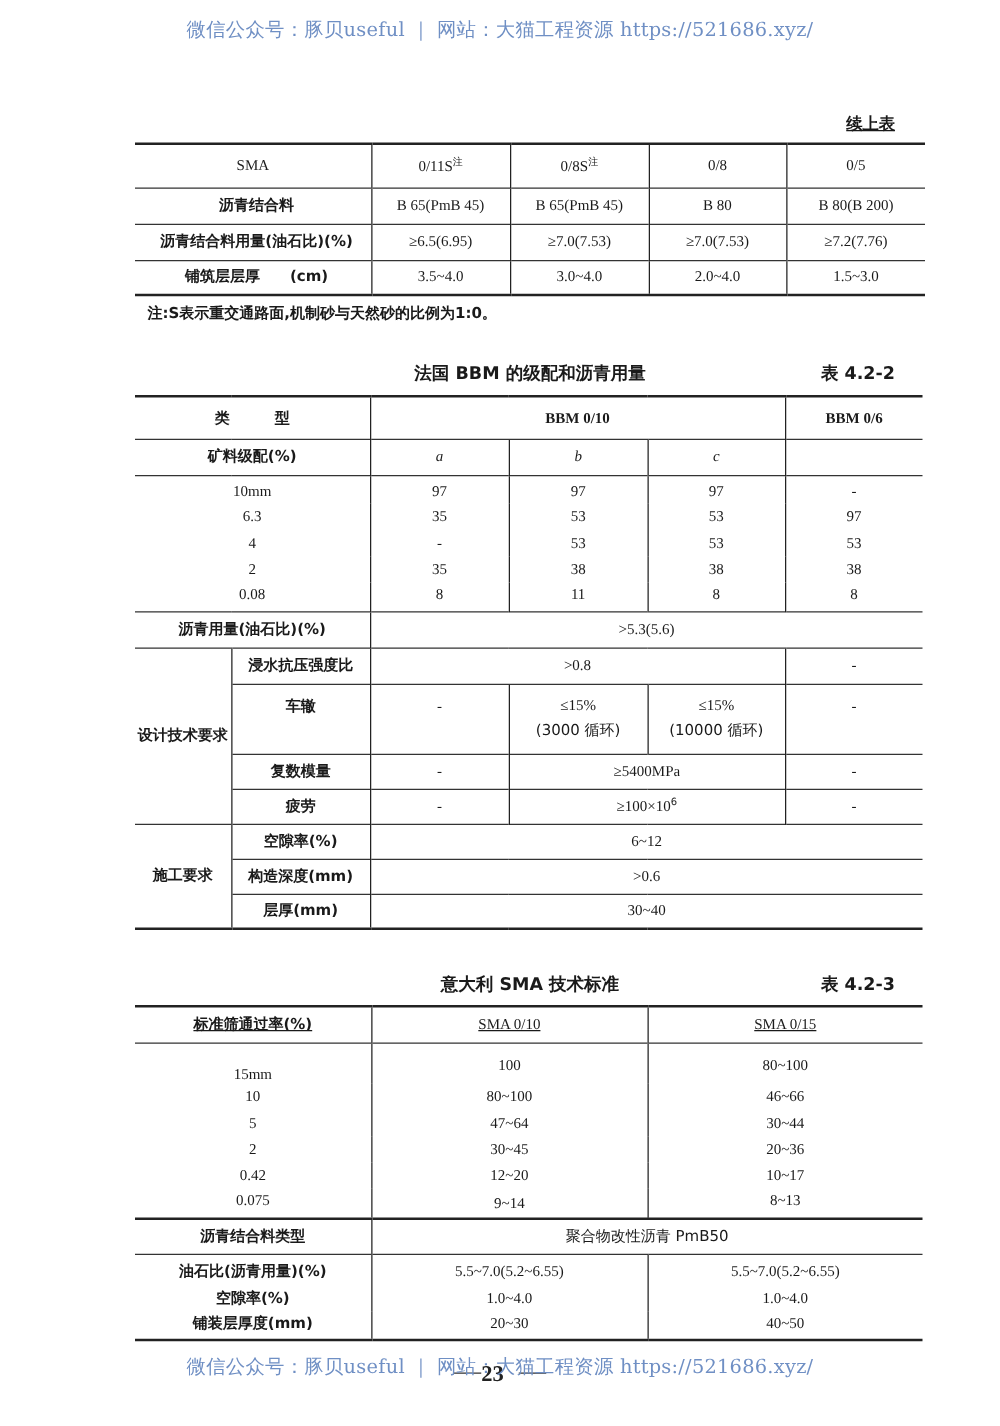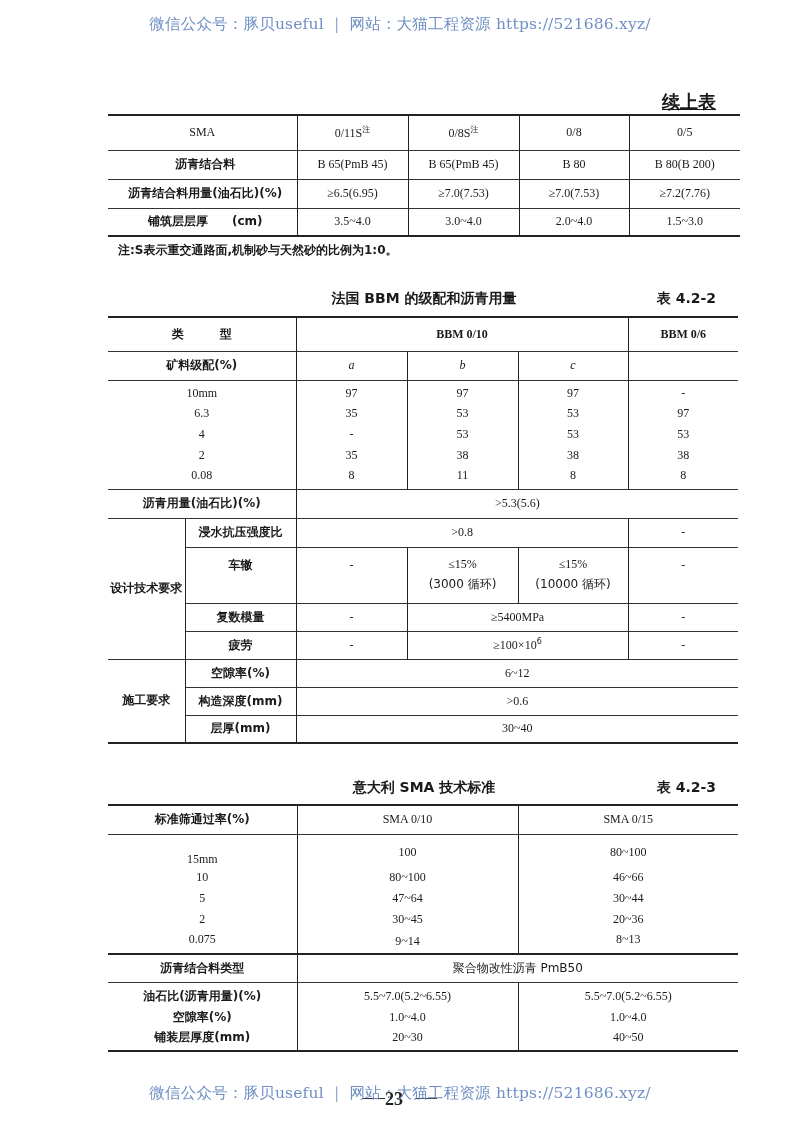--- a/index.html
+++ b/index.html
@@ -7,21 +7,21 @@
          font-family: "DejaVu Serif", "Liberation Serif", serif; color: #1a1a1a; }
   .watermark { position: absolute; left: 0; width: 800px; text-align: center;
                font-family: "DejaVu Serif", serif; font-size: 15.5px; color: #6f8fc4; letter-spacing: 0.2px; }
   .wm-top { top: 14px; }
   .wm-bottom { top: 1083px; z-index: 2; }
   .page-num { position: absolute; top: 1089px; left: 385px; width: 30px; 
               font-family: Liberation Serif, serif; font-weight: bold; font-size: 18px; color: #222; z-index: 1; }
   .page-num::before, .page-num::after { content: ""; position: absolute; top: 9px; width: 22px; height: 1px; background: #333; }
   .page-num::before { left: -22px; } .page-num::after { right: -22px; }
 
-  .label-right { position: absolute; font-size: 18px; font-weight: bold; font-family: "DejaVu Sans", sans-serif; text-decoration: underline; }
+  .label-right { position: absolute; font-size: 13px; font-weight: bold; font-family: "DejaVu Sans", sans-serif; text-decoration: underline; }
   .caption { position: absolute; left: 108px; width: 632px; text-align: center; font-size: 14px; font-weight: bold;
              font-family: "DejaVu Sans", sans-serif; }
   .table-no { position: absolute; right: 84px; font-size: 14px; font-family: "DejaVu Sans", sans-serif; font-weight: bold; }
 
   table { position: absolute; border-collapse: collapse; font-size: 12px; table-layout: fixed; }
   td { text-align: center; vertical-align: middle; padding: 0; font-family: "Liberation Serif", serif; }
   .cjk { font-family: "DejaVu Sans", sans-serif; font-weight: bold; font-size: 12px; }
   .left { text-align: center; padding-left: 6px; }
   .vl { border-left: 1px solid #222; }
   .bt { border-top: 1px solid #333; }
@@ -190,21 +190,21 @@
 
 <div class="caption" style="top:779px;">意大利 SMA 技术标准</div>
 <div class="table-no" style="top:779px;">表 4.2-3</div>
 <table style="left:108px; top:804px; width:630px;">
   <colgroup>
       <col style="width:189px">
       <col style="width:221px">
       <col style="width:220px">
     </colgroup>
   <tbody>
-      <tr style="height:29px;">
+      <tr style="height:29px;text-decoration:underline;">
     <td class="btt cjk">标准筛通过率(%)</td>
     <td class="btt vl">SMA 0/10</td>
     <td class="btt vl">SMA 0/15</td>
   </tr>
   <tr style="height:24px;">
     <td class="bt" style="padding-top:17px;">15mm</td>
     <td class="bt vl" style="padding-top:4px;">100</td>
     <td class="bt vl" style="padding-top:4px;">80~100</td>
   </tr>
   <tr style="height:21px;">
@@ -215,20 +215,25 @@
   <tr style="height:21px;">
     <td>5</td>
     <td class="vl">47~64</td>
     <td class="vl">30~44</td>
   </tr>
   <tr style="height:21px;">
     <td>2</td>
     <td class="vl">30~45</td>
     <td class="vl">20~36</td>
   </tr>
+  <tr style="height:21px;">
+    <td>0.42</td>
+    <td class="vl">12~20</td>
+    <td class="vl">10~17</td>
+  </tr>
   <tr style="height:24px;">
     <td style="padding-bottom:4px;">0.075</td>
     <td class="vl" style="padding-bottom:0;">9~14</td>
     <td class="vl" style="padding-bottom:4px;">8~13</td>
   </tr>
   <tr style="height:29px;">
     <td class="btt cjk">沥青结合料类型</td>
     <td colspan="2" class="btt vl cjk" style="font-weight:normal;">聚合物改性沥青 PmB50</td>
   </tr>
   <tr style="height:24px;">

